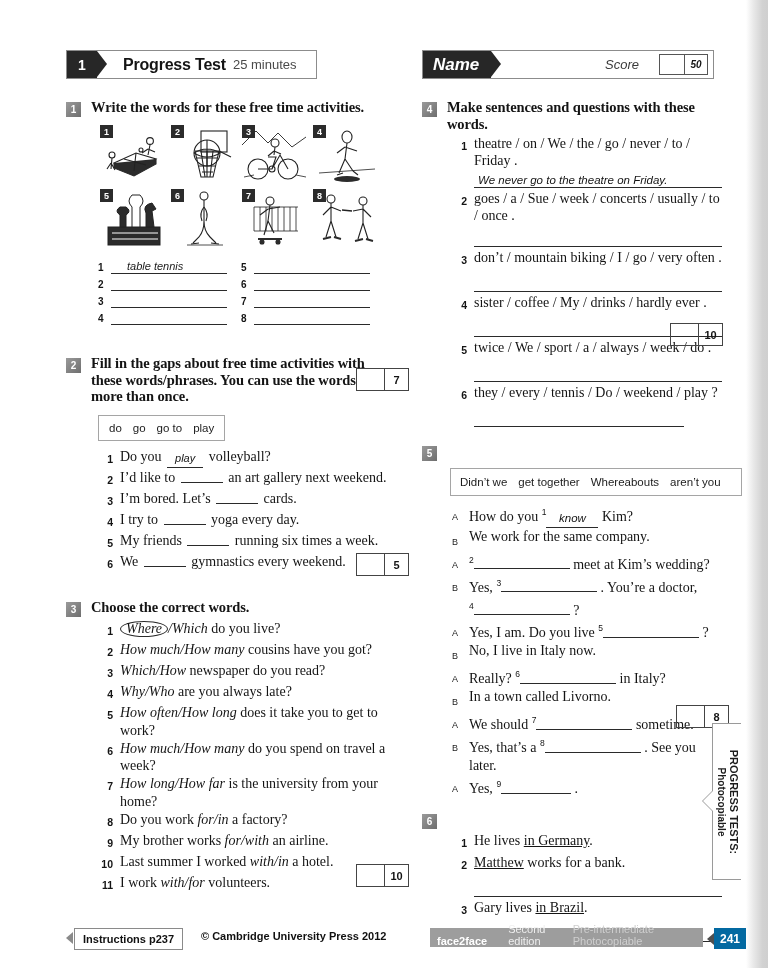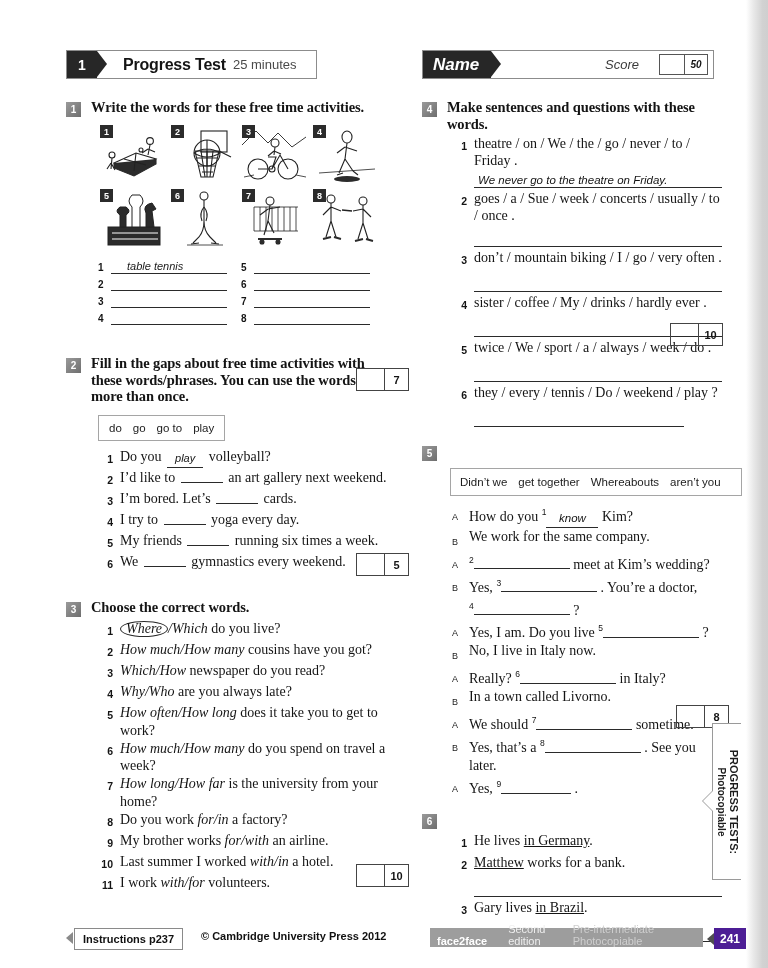--- a/index.html
+++ b/index.html
@@ -248,21 +248,21 @@
   .f-band{
     position:absolute;left:364px;top:0;width:266px;height:19px;
     background:#9d9d9d;display:flex;align-items:flex-end;padding-left:7px;
     font-family:"Liberation Sans",sans-serif;font-size:11px;
   }
   .f-band b{color:#fff;font-weight:bold;}
   .f-band .e2{color:#efefef;font-weight:normal;margin-left:21px;}
   .f-band .e3{color:#cfcfcf;font-weight:normal;margin-left:3px;}
   .f-page{
     position:absolute;left:648px;top:0;width:32px;height:21px;
-    background:#4c1d95;color:#fff;
+    background:#0369a1;color:#fff;
     font-family:"Liberation Sans",sans-serif;font-size:12px;font-weight:bold;
     display:flex;align-items:center;justify-content:center;
   }
   .f-page:before{
     content:"";position:absolute;left:-7px;top:4.5px;
     width:0;height:0;border-top:6px solid transparent;
     border-bottom:6px solid transparent;border-right:7px solid #4f4f4f;
   }
 </style>
 </head>

